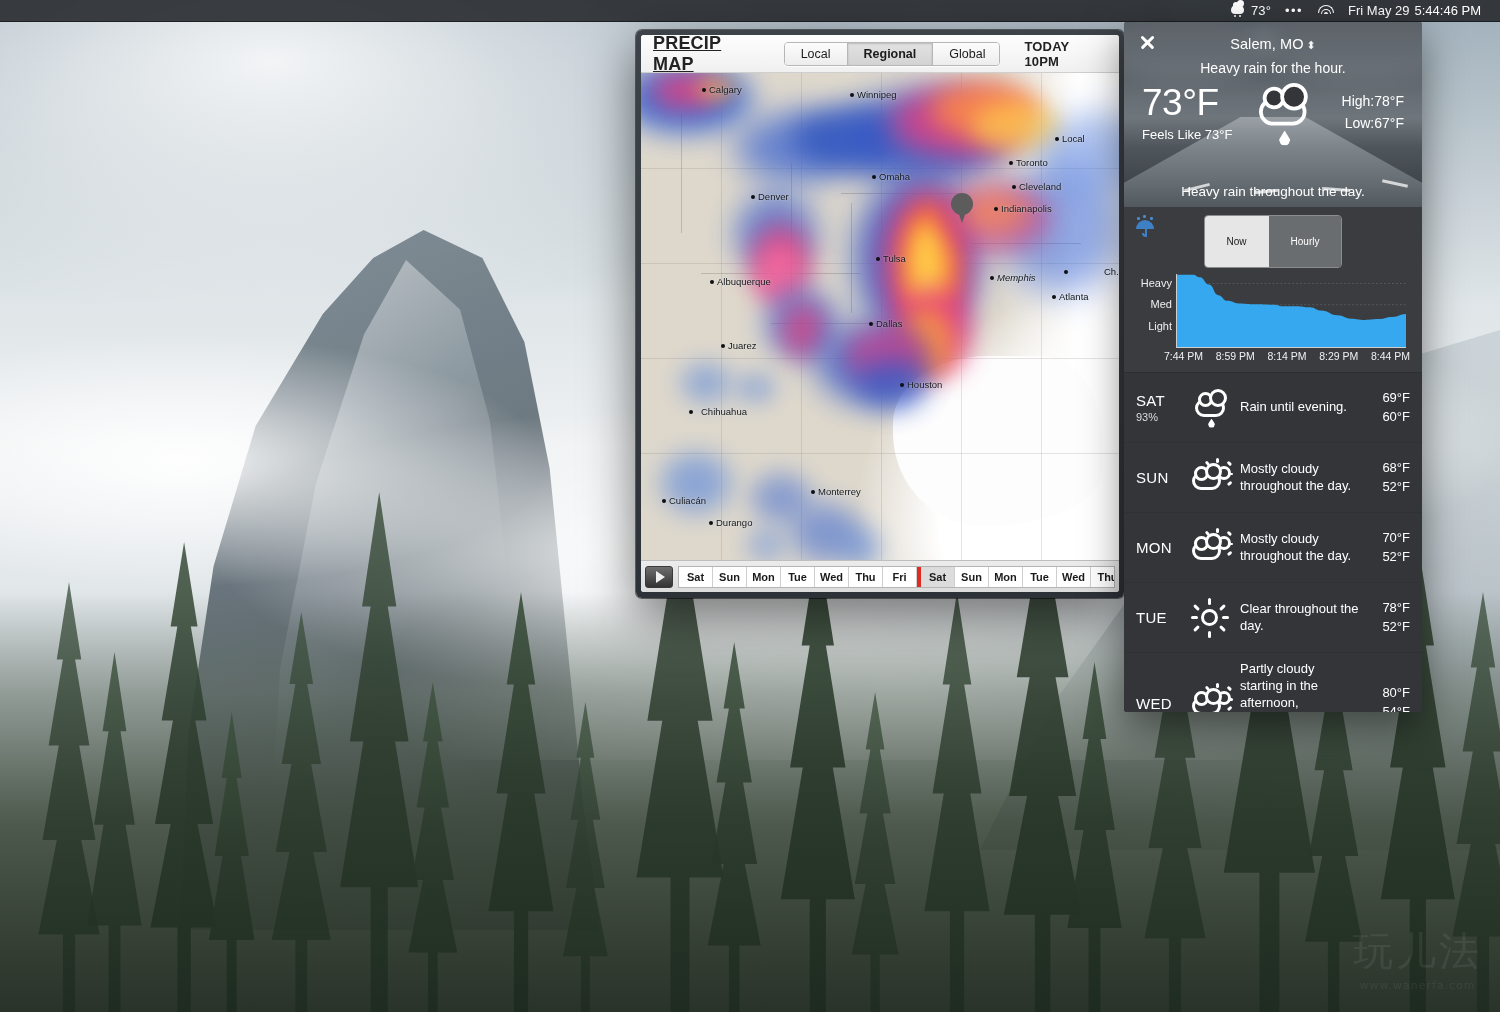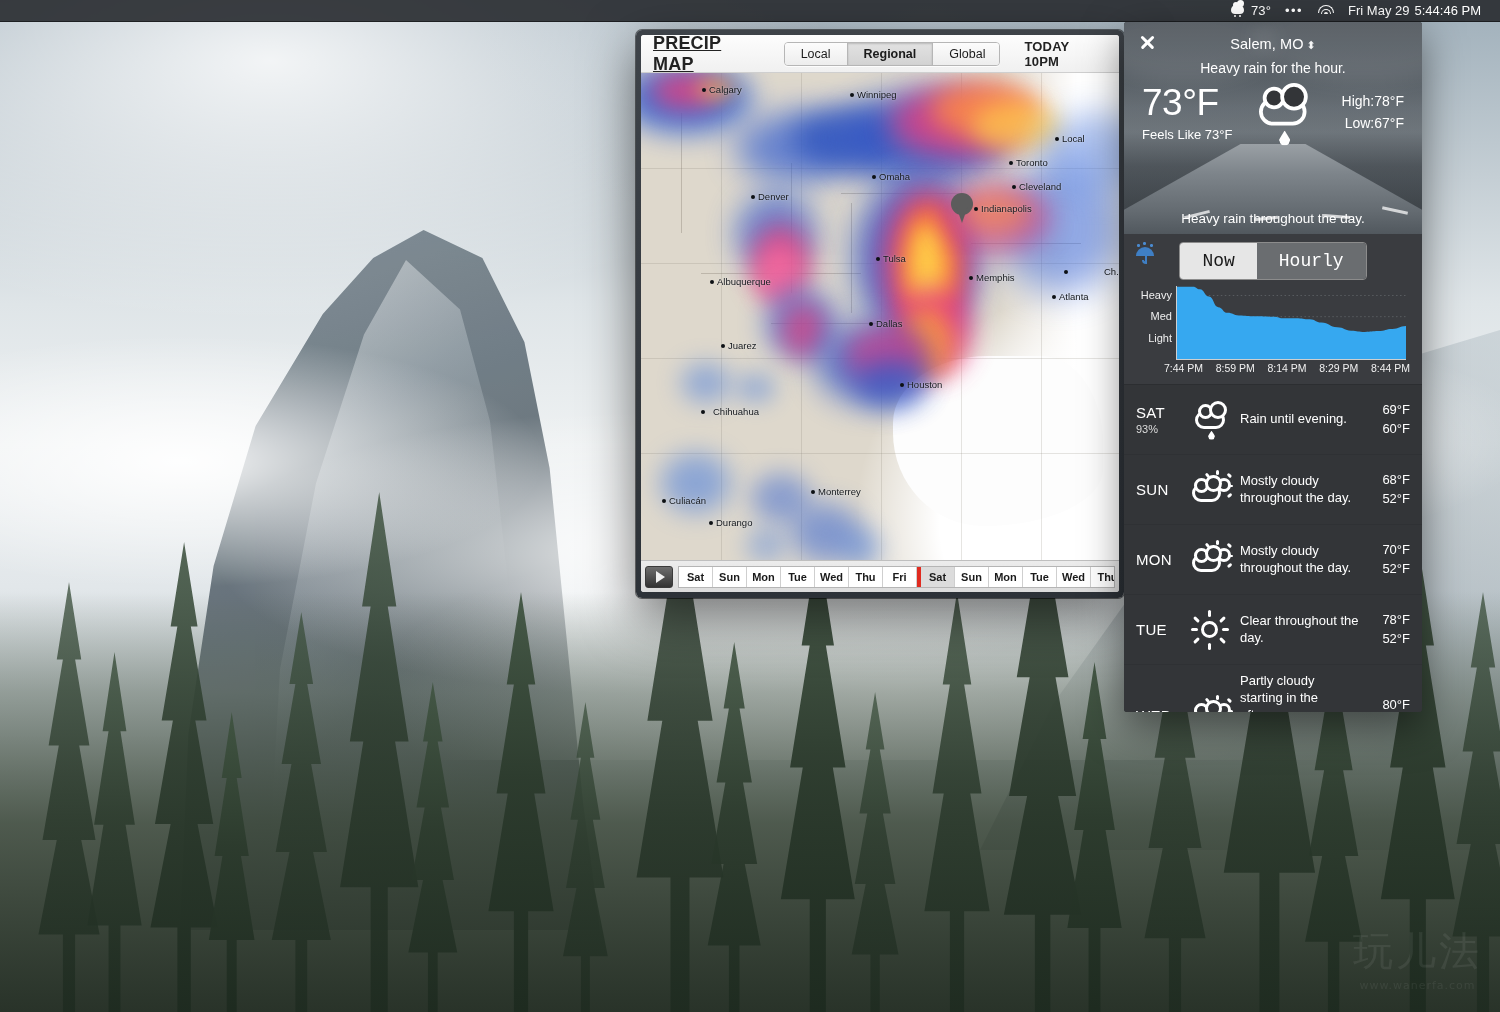--- a/index.html
+++ b/index.html
@@ -135,21 +135,21 @@
             display: flex; align-items: center; justify-content: center; }
   .tl-day.sel { background: #dcdcdc; }
   .tl-marker { width: 4px; background: #e02b20; flex: none; }
 
   
   #weatherpanel {
     position: absolute; left: 1124px; top: 22px; width: 298px; height: 690px;
     background: #333538; border-radius: 3px; overflow: hidden;
     box-shadow: 0 14px 40px rgba(0,0,0,.5); color: #fff;
   }
-  .wp-hero { position: relative; height: 212px; overflow: hidden; }
+  .wp-hero { position: relative; height: 185px; overflow: hidden; }
   .hero-bg {
     position: absolute; inset: 0;
     background:
       linear-gradient(180deg, rgba(60,66,72,.55) 0%, rgba(52,58,64,.25) 40%, rgba(30,34,38,.25) 100%),
       linear-gradient(180deg, #5c646c 0%, #6d757c 30%, #838b91 52%, #5b6268 68%, #3d4348 100%);
   }
   .road {
     position: absolute; left: -18%; bottom: -6px; width: 136%; height: 96px;
     background: linear-gradient(180deg,#9aa0a5 0%, #7e858b 30%, #646b71 70%, #4c5359 100%);
     clip-path: polygon(42% 0%, 58% 0%, 100% 100%, 0% 100%);
@@ -175,21 +175,21 @@
 
   
   .wp-chart-block { position: relative; padding: 8px 10px 6px 10px; background: #3a3c40; border-bottom: 1px solid #2c2e31; }
   .umbrella-ic { position: absolute; left: 12px; top: 10px; width: 20px; height: 20px; }
   .umbrella-ic .dome { position: absolute; left: 0; top: 3px; width: 18px; height: 9px; background: #3f7fc4; border-radius: 9px 9px 0 0; }
   .umbrella-ic .stick { position: absolute; left: 8.5px; top: 11px; width: 2px; height: 7px; background: #3f7fc4; }
   .umbrella-ic .hook { position: absolute; left: 6px; top: 16px; width: 5px; height: 4px; border: 2px solid #3f7fc4; border-top: none; border-right: none; border-radius: 0 0 0 4px; }
   .umbrella-ic .sp { position: absolute; width: 2.5px; height: 2.5px; background: #4a8ad0; border-radius: 50%; }
   .nowhourly { display: flex; justify-content: center; }
   .nh { display: flex; border-radius: 4px; overflow: hidden; border: 1px solid #8c8c8c; }
-  .nh button { font-family: Liberation Mono, monospace; font-size: 18px; padding: 8px 22px; border: none; cursor: pointer; }
+  .nh button { font-family: Liberation Sans, sans-serif; font-size: 10px; padding: 20px 22px; border: none; cursor: pointer; }
   .nh button.on  { background: #e6e6e6; color: #1a1a1a; }
   .nh button.off { background: #6a6d70; color: #fff; }
   .chartwrap { position: relative; height: 92px; margin-top: 6px; }
   .ylab-col { position: absolute; left: 0; top: 0; width: 40px; height: 74px; }
   .ylab-col div { position: absolute; right: 2px; font-size: 11px; color: #efefef; }
   .plot { position: absolute; left: 42px; right: 6px; top: 0; height: 74px; border-left: 1px solid #cfcfcf; border-bottom: 1px solid #cfcfcf; }
   .plot svg { display: block; width: 100%; height: 100%; }
   .xaxis { position: absolute; left: 30px; right: 0; top: 76px; display: flex; justify-content: space-between; font-size: 10.5px; color: #f0f0f0; padding-right: 2px; }
 
   
@@ -370,33 +370,33 @@
               <span>Toronto</span>
      </div>
             <div class="city" style="left:371px;top:108px;">
        <span class="dot"></span>
               <span>Cleveland</span>
      </div>
             <div class="city" style="left:231px;top:98px;">
        <span class="dot"></span>
               <span>Omaha</span>
      </div>
-            <div class="city" style="left:333px;top:130px;">
+            <div class="city" style="left:353px;top:130px;">
        <span class="dot"></span>
               <span>Indianapolis</span>
      </div>
             <div class="city" style="left:110px;top:118px;">
        <span class="dot"></span>
               <span>Denver</span>
      </div>
             <div class="city" style="left:235px;top:180px;">
        <span class="dot"></span>
               <span>Tulsa</span>
      </div>
-            <div class="city" style="left:328px;top:199px;">
+            <div class="city" style="left:349px;top:199px;font-style:italic;">
        <span class="dot"></span>
               <span>Memphis</span>
      </div>
             <div class="city" style="left:411px;top:218px;">
        <span class="dot"></span>
               <span>Atlanta</span>
      </div>
             <div class="city" style="left:423px;top:193px;gap:36px;">
        <span class="dot"></span>
               <span>Ch..</span>
@@ -410,21 +410,21 @@
               <span>Dallas</span>
      </div>
             <div class="city" style="left:80px;top:267px;">
        <span class="dot"></span>
               <span>Juarez</span>
      </div>
             <div class="city" style="left:259px;top:306px;">
        <span class="dot"></span>
               <span>Houston</span>
      </div>
-            <div class="city" style="left:60px;top:333px;gap:8px;">
+            <div class="city" style="left:48px;top:333px;gap:8px;">
        <span class="dot"></span>
               <span>Chihuahua</span>
      </div>
             <div class="city" style="left:170px;top:413px;">
        <span class="dot"></span>
               <span>Monterrey</span>
      </div>
             <div class="city" style="left:21px;top:422px;">
        <span class="dot"></span>
               <span>Culiacán</span>

